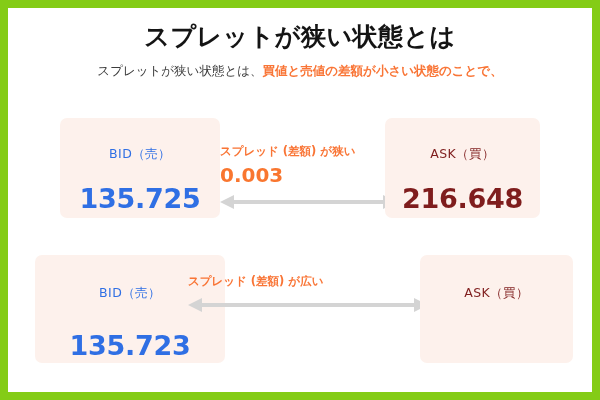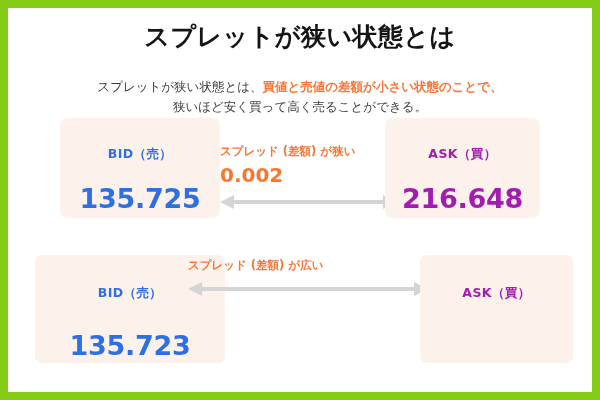--- a/index.html
+++ b/index.html
@@ -34,21 +34,21 @@
     text-align: center;
   }
   .title {
     font-size: 25px;
     font-weight: bold;
     color: #141414;
     letter-spacing: 0.5px;
     line-height: 1.2;
   }
   .subtitle {
-    margin-top: 25px;
+    margin-top: 9px;
     font-size: 12.5px;
     line-height: 1.62;
     color: #3d3d3d;
     font-weight: normal;
   }
   .subtitle .hl {
     color: #f97536;
     font-weight: bold;
   }
 
@@ -58,34 +58,34 @@
     background: #fdf1ec;
     border-radius: 7px;
     box-sizing: border-box;
     display: flex;
     flex-direction: column;
     align-items: center;
     justify-content: flex-start;
   }
   .price-label {
     font-size: 12.5px;
-    font-weight: bold;
+    font-weight: normal;
     letter-spacing: 0.4px;
     line-height: 1;
   }
   .price-value {
     font-size: 27px;
     font-weight: bold;
     letter-spacing: -0.3px;
     line-height: 1;
   }
   .bid .price-label,
   .bid .price-value { color: #2f6fe4; }
   .ask .price-label,
-  .ask .price-value { color: #a21caf; }
+  .ask .price-value { color: #7f1d1d; }
 
   
   #box-bid-1  { left: 52px;  top: 110px; width: 160px; height: 100px; padding-top: 30px; }
   #box-ask-1  { left: 377px; top: 110px; width: 155px; height: 100px; padding-top: 30px; }
   #box-bid-1 .price-value,
   #box-ask-1 .price-value { margin-top: 24px; }
 
   
   #box-bid-2  { left: 27px;  top: 247px; width: 190px; height: 108px; padding-top: 32px; }
   #box-ask-2  { left: 412px; top: 247px; width: 153px; height: 108px; padding-top: 32px; }
@@ -110,43 +110,42 @@
     font-weight: bold;
     color: #f9762f;
     line-height: 1;
   }
   .arrow {
     margin-top: 9px;
     display: block;
   }
 
   #spread-1 { left: 212px; top: 138px; width: 177px; }
-  #spread-2 { left: 180px; top: 252px; width: 240px; }
+  #spread-2 { left: 180px; top: 268px; width: 240px; }
 </style>
 </head>
 <body>
 
 <div id="infographic">
 
   <div class="header">
     <div class="title">スプレットが狭い状態とは</div>
     <div class="subtitle">
       <span>スプレットが狭い状態とは、</span><span class="hl">買値と売値の差額が小さい状態のことで、</span><br>
-      <span>狭いほど安く買って高く売ることができる。</span>
     </div>
   </div>
 
   <div class="price-box bid" id="box-bid-1">
     <div class="price-label">BID（売）</div>
     <div class="price-value">135.725</div>
   </div>
 
   <div class="spread" id="spread-1">
     <div class="spread-label">スプレッド (差額) が狭い</div>
-    <div class="spread-value">0.002</div>
+    <div class="spread-value">0.003</div>
     <svg class="arrow" width="177" height="16" viewBox="0 0 177 16">
       <rect x="12" y="6" width="153" height="4" fill="#d4d4d4"></rect>
       <polygon points="0,8 14,1 14,15" fill="#d4d4d4"></polygon>
       <polygon points="177,8 163,1 163,15" fill="#d4d4d4"></polygon>
     </svg>
   </div>
 
   <div class="price-box ask" id="box-ask-1">
     <div class="price-label">ASK（買）</div>
     <div class="price-value">216.648</div>

